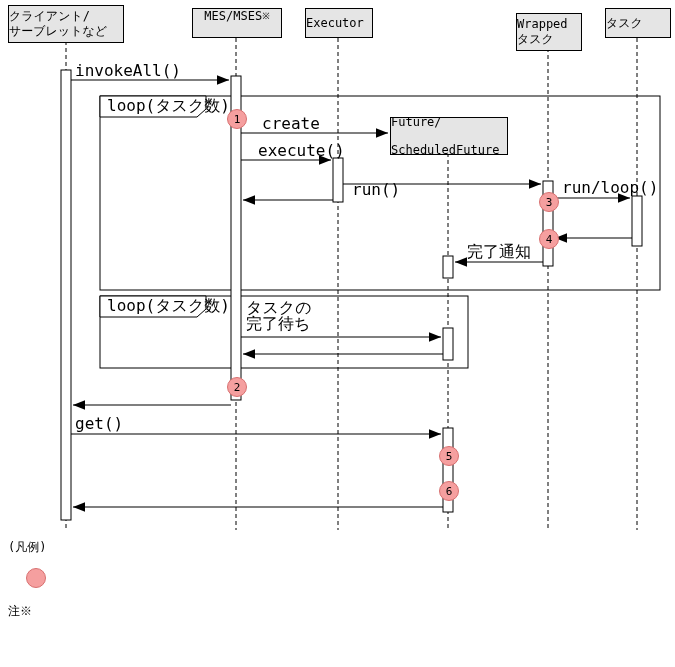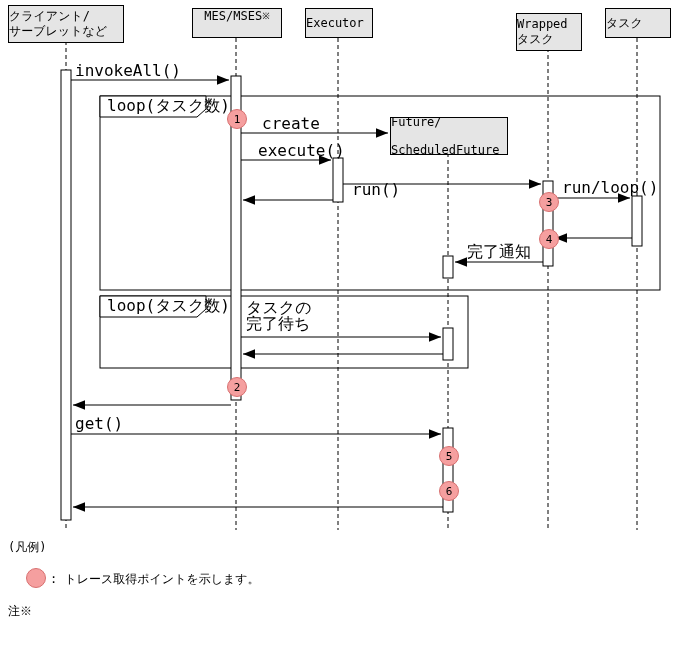--- a/index.html
+++ b/index.html
@@ -106,17 +106,16 @@
 
   <div class="trace" style="left: 227px; top: 109px; background: rgb(245, 159, 159); border: 1px solid rgb(216, 112, 112);">1</div>
   <div class="trace" style="left: 227px; top: 377px; background: rgb(245, 159, 159); border: 1px solid rgb(216, 112, 112);">2</div>
   <div class="trace" style="left: 539px; top: 192px; background: rgb(245, 159, 159); border: 1px solid rgb(216, 112, 112);">3</div>
   <div class="trace" style="left: 539px; top: 229px; background: rgb(245, 159, 159); border: 1px solid rgb(216, 112, 112);">4</div>
   <div class="trace" style="left: 439px; top: 446px; background: rgb(245, 159, 159); border: 1px solid rgb(216, 112, 112);">5</div>
   <div class="trace" style="left: 439px; top: 481px; background: rgb(245, 159, 159); border: 1px solid rgb(216, 112, 112);">6</div>
 
   <div class="note" style="left:8px;top:539px;">(凡例)</div>
   <div class="trace" style="left: 26px; top: 568px; background: rgb(245, 159, 159); border: 1px solid rgb(216, 112, 112);"></div>
-  <div class="note" style="left:50px;top:571px;">: トレース取得ポイントを示します。</div>
 
   <div class="note" style="left:8px;top:603px;">注※</div>
 
 </div>
 
 </body></html>

